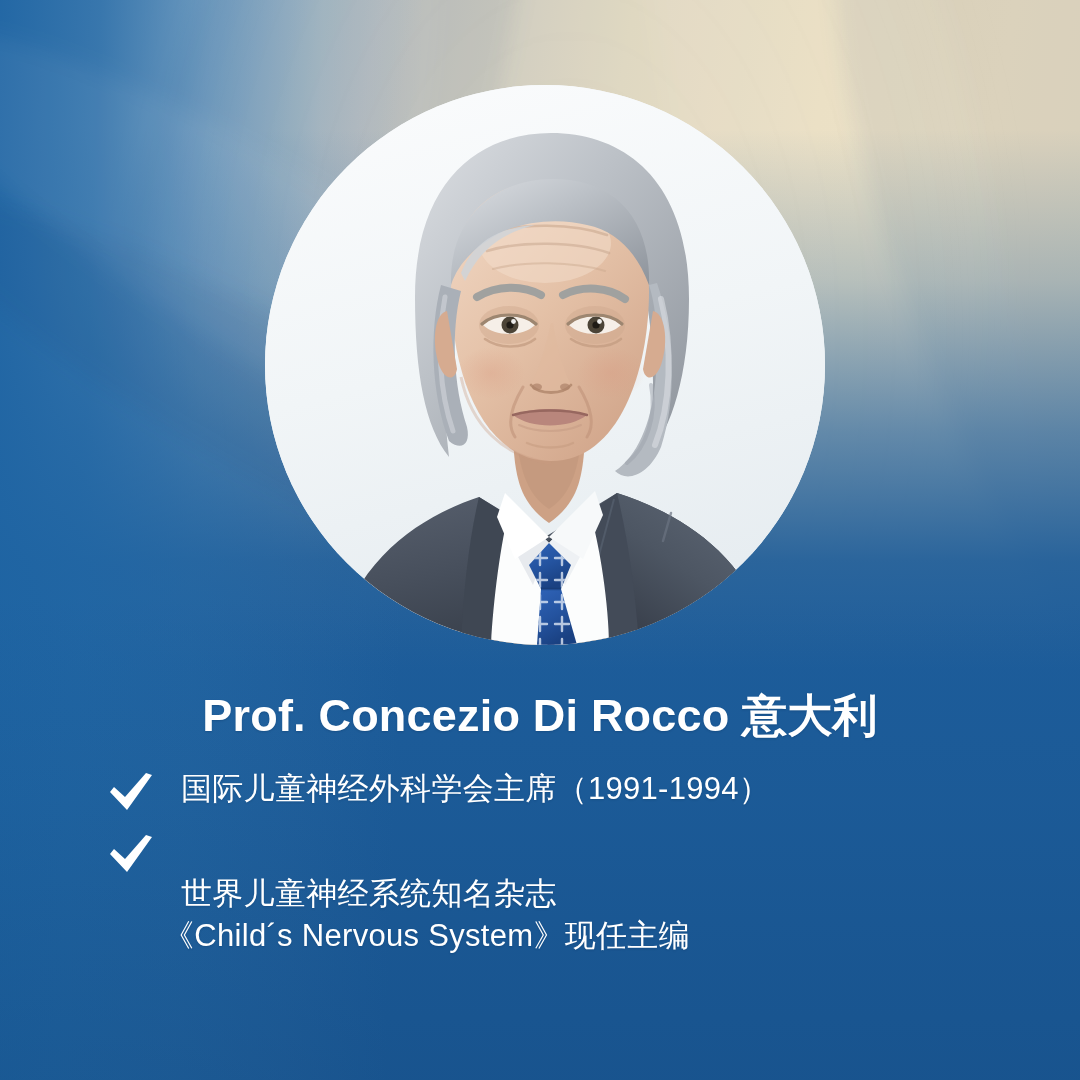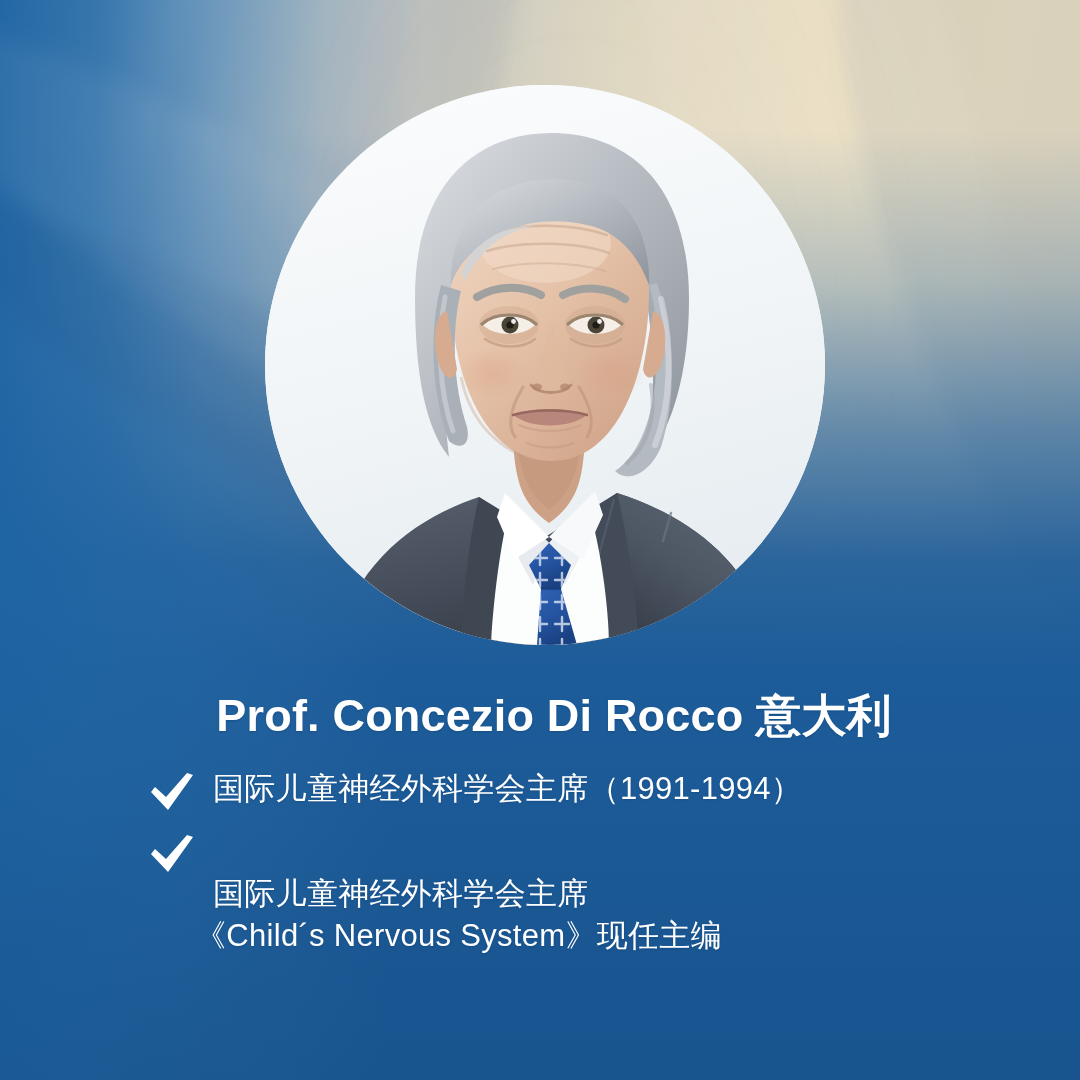--- a/index.html
+++ b/index.html
@@ -99,42 +99,42 @@
     border-radius: 50%;
     overflow: hidden;
     background: #f2f6f8;
   }
   .portrait-svg { display: block; width: 560px; height: 560px; }
 
   
   #content {
     position: absolute;
     left: 0; right: 0; top: 690px;
-    padding: 0 37px;
-    margin-left: 28px;
+    padding: 0 24px;
   }
   #person-name {
     text-align: center;
     color: #ffffff;
     font-size: 45px;
     font-weight: bold;
     letter-spacing: 0.2px;
     line-height: 1.15;
     margin: 0 0 26px 0;
     text-shadow: 0 1px 2px rgba(0,40,80,0.25);
   }
   #credential-list {
     list-style: none;
     margin: 0;
     padding: 0 0 0 84px;
   }
   .credential-item {
     display: flex;
     align-items: flex-start;
     margin-bottom: 18px;
+    gap: 9px;
   }
   .credential-item:last-child { margin-bottom: 0; }
   .check-icon {
     flex: 0 0 auto;
     width: 46px; height: 40px;
     margin-right: 18px;
     margin-top: 4px;
   }
   .check-icon svg { display: block; width: 46px; height: 40px; }
   .credential-text {
@@ -354,20 +354,20 @@
       </li>
 
 
       <li class="credential-item">
         <span class="check-icon">
           <svg viewBox="0 0 46 40" xmlns="http://www.w3.org/2000/svg" aria-hidden="true">
             <path d="M2 20 L 6 15 L 17 25 L 38 1 L 44 3 L 19 38 Z" fill="#ffffff"></path>
           </svg>
         </span>
         <span class="credential-text two-line">
-          <span>国际儿童神经外科学会主席</span>
+          <span>世界儿童神经系统知名杂志</span>
           <span class="line2">《Child´s Nervous System》现任主编</span>
         </span>
       </li>
 
     </ul>
   </div>
 </div>
 
 </body></html>

